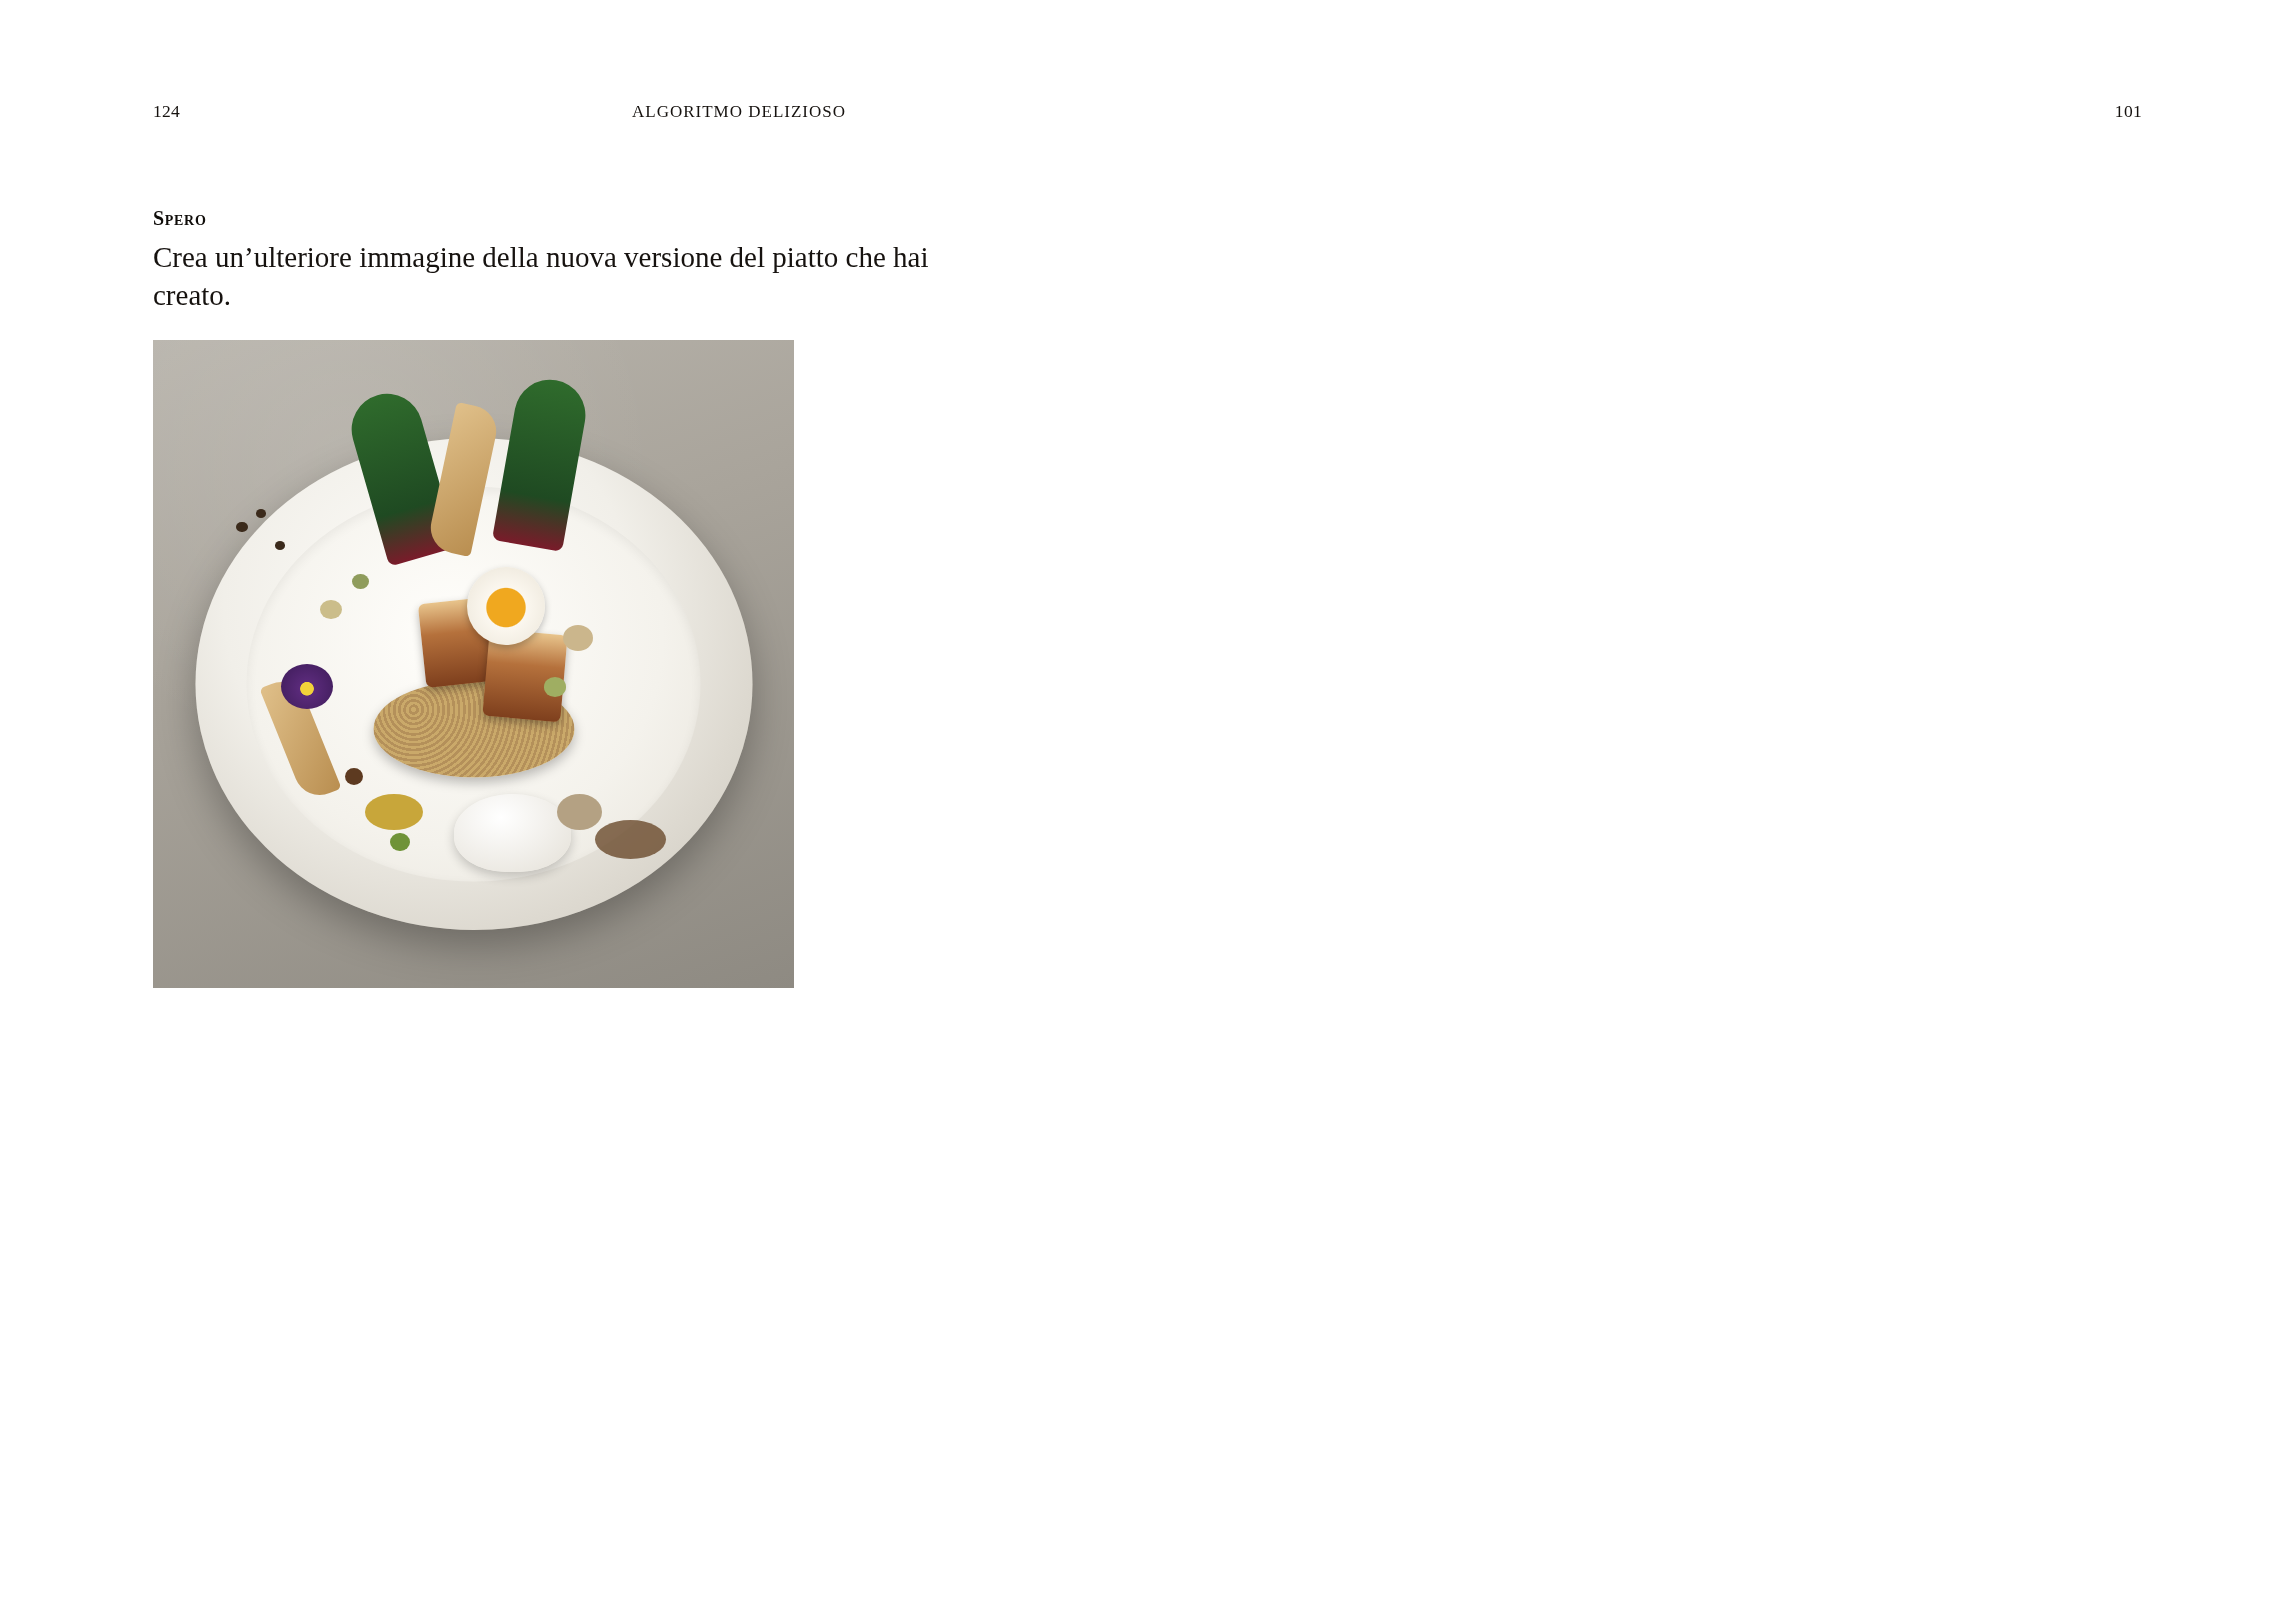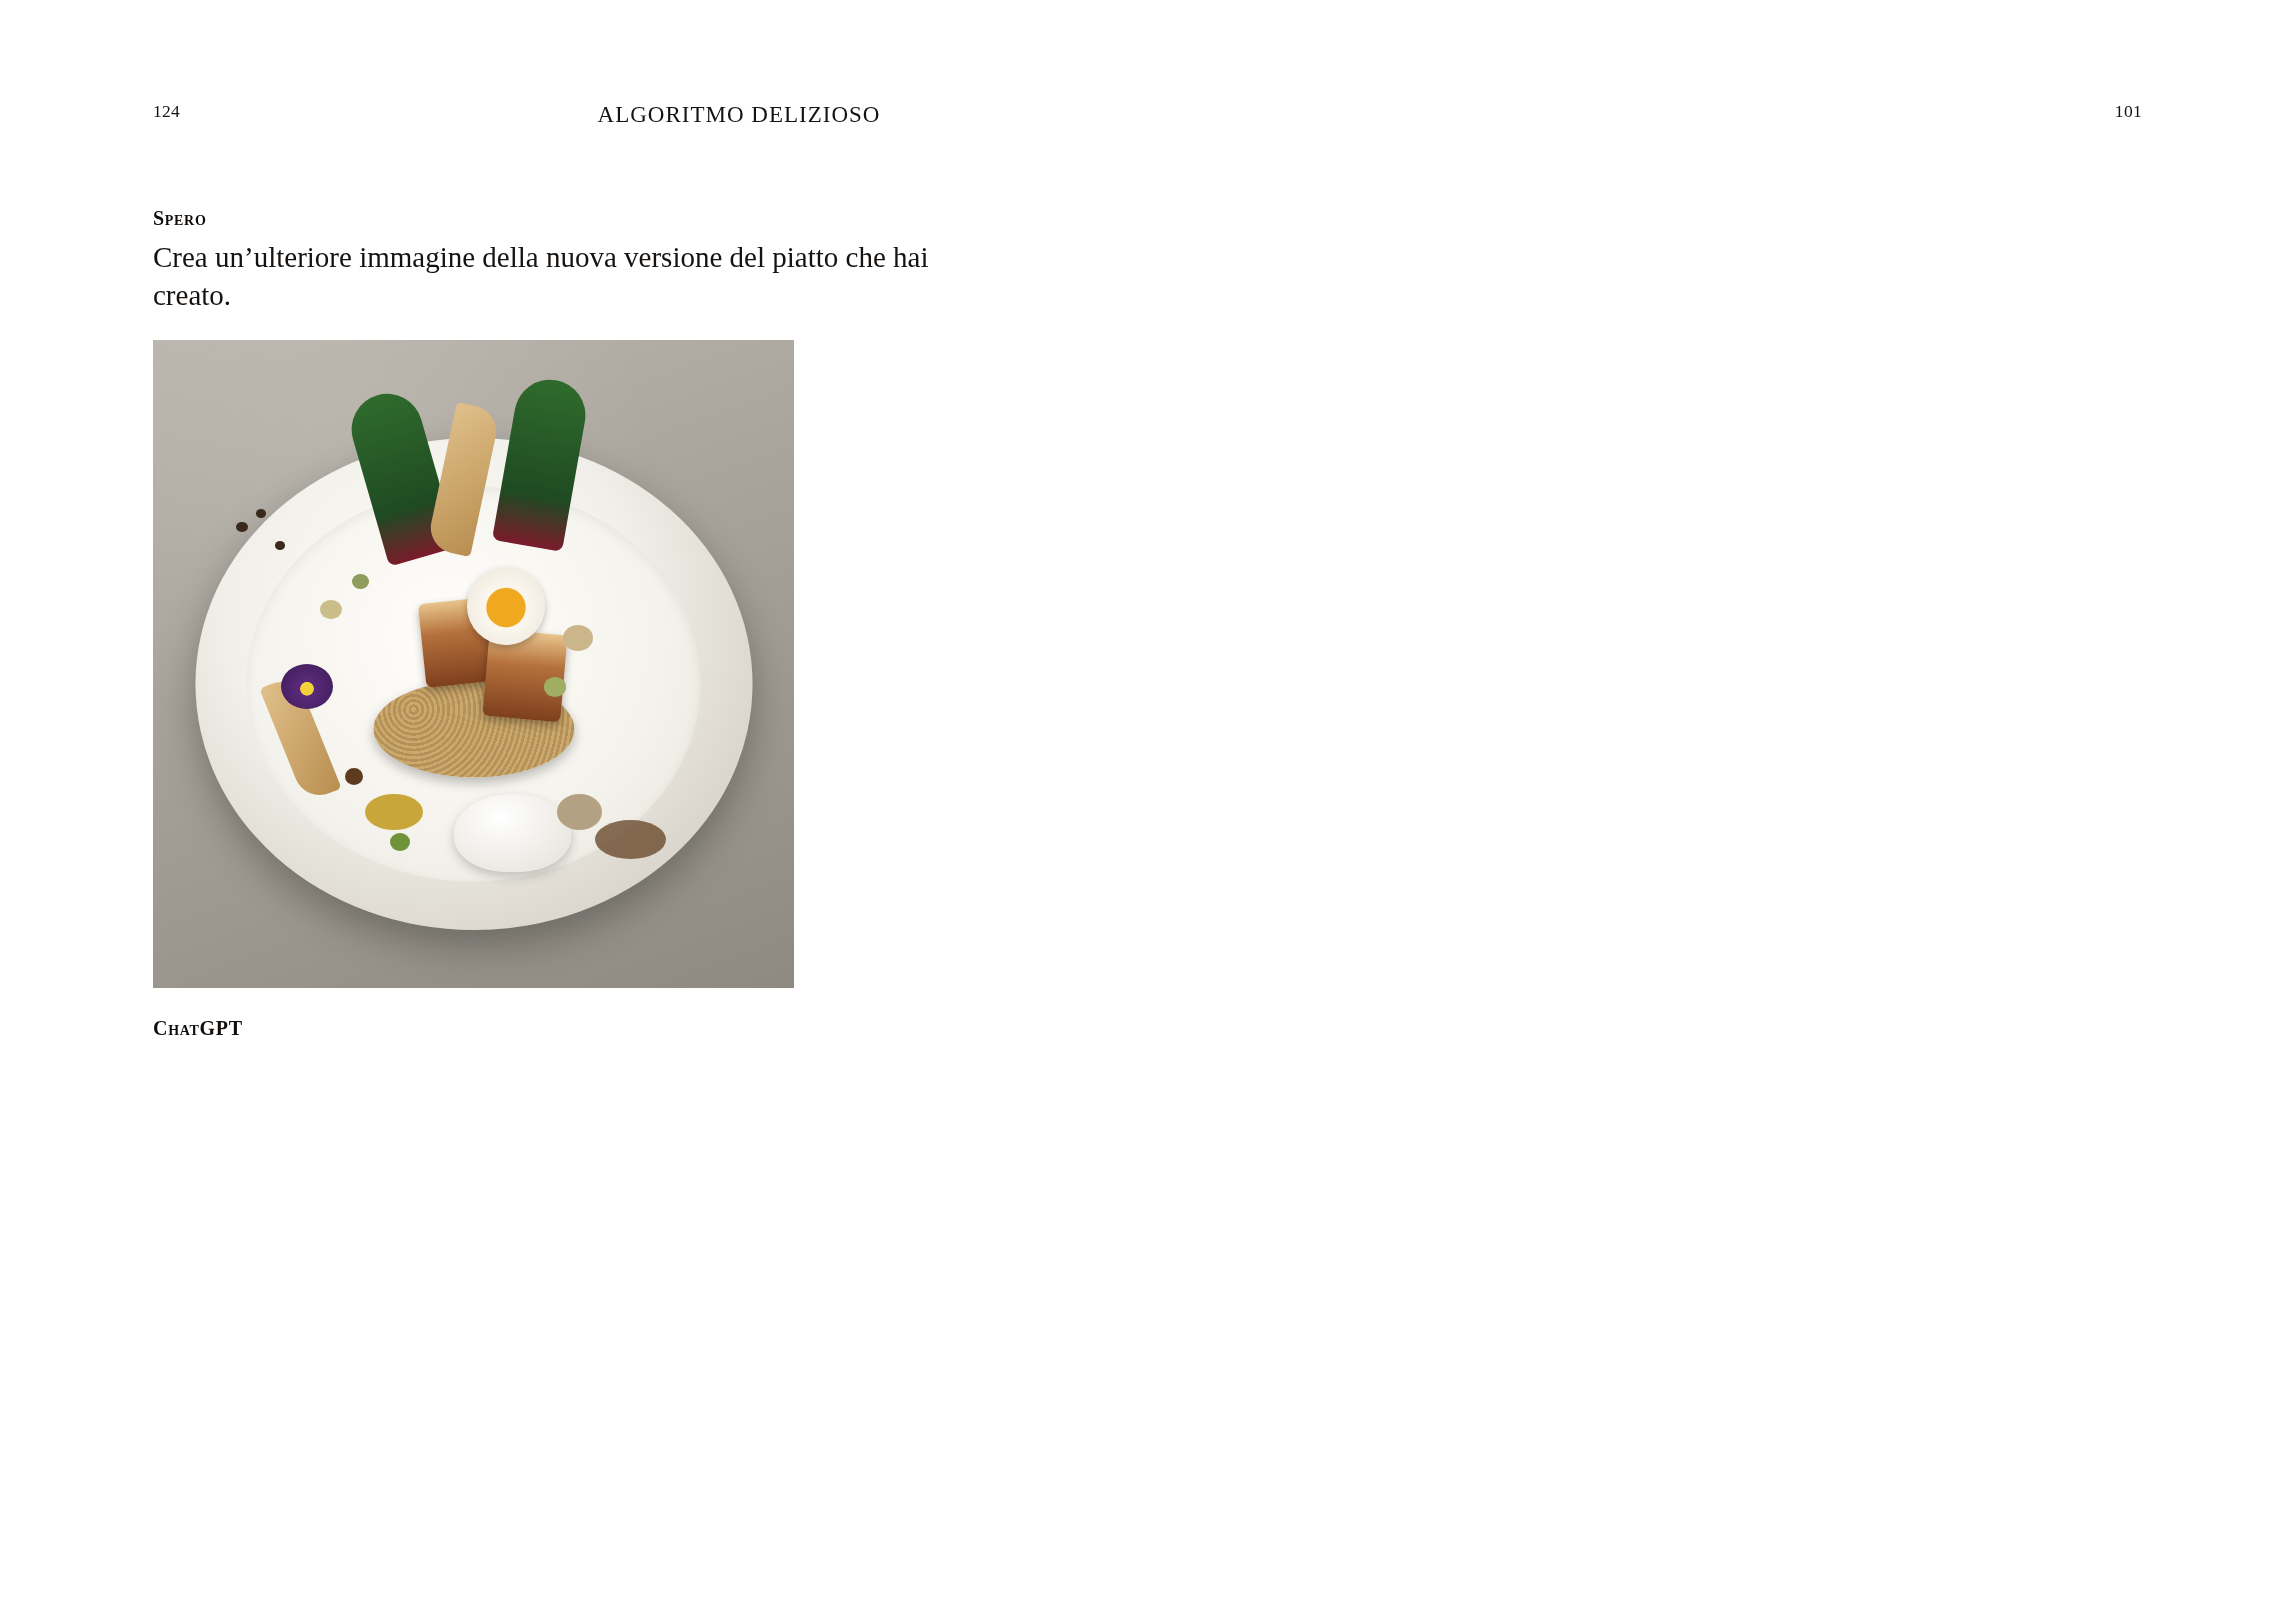--- a/index.html
+++ b/index.html
@@ -28,21 +28,21 @@
     height: 1607px;
     width: 1147px;
   }
   .page-left  { left: 0; }
   .page-right { left: 1148px; }
 
   
   .runhead {
     position: absolute;
     top: 102px;
-    font-size: 23px;
+    font-size: 17px;
     letter-spacing: 1px;
     font-variant: small-caps;
     text-transform: uppercase;
     color: #16120f;
     white-space: nowrap;
   }
   .runhead-title-left {
     left: 739px;
     transform: translateX(-50%);
   }
@@ -235,21 +235,20 @@
           <div class="dot" style="left:37%;top:76%;width:19.4px;height:18px;background:#6f9338;"></div>
           <div class="dot" style="left:63%;top:70%;width:45px;height:36px;background:#b4a183;border-radius:50%;"></div>
           <div class="dot" style="left:69%;top:74%;width:71px;height:39px;background:#6a4a2c;border-radius:50%;opacity:.8;"></div>
           <div class="dot" style="left:13%;top:28%;width:11.7px;height:10.4px;background:#3b2a1b;"></div>
           <div class="dot" style="left:16%;top:26%;width:10.4px;height:9px;background:#3b2a1b;"></div>
           <div class="dot" style="left:19%;top:31%;width:10.4px;height:9px;background:#3b2a1b;"></div>
         </div>
 
       </div>
 
-      <div class="speaker">ChatGPT</div>
 
 
     </div>
   </div>
 
   <div class="page page-right">
 
     <div class="folio folio-right">101</div>
 
   </div>

